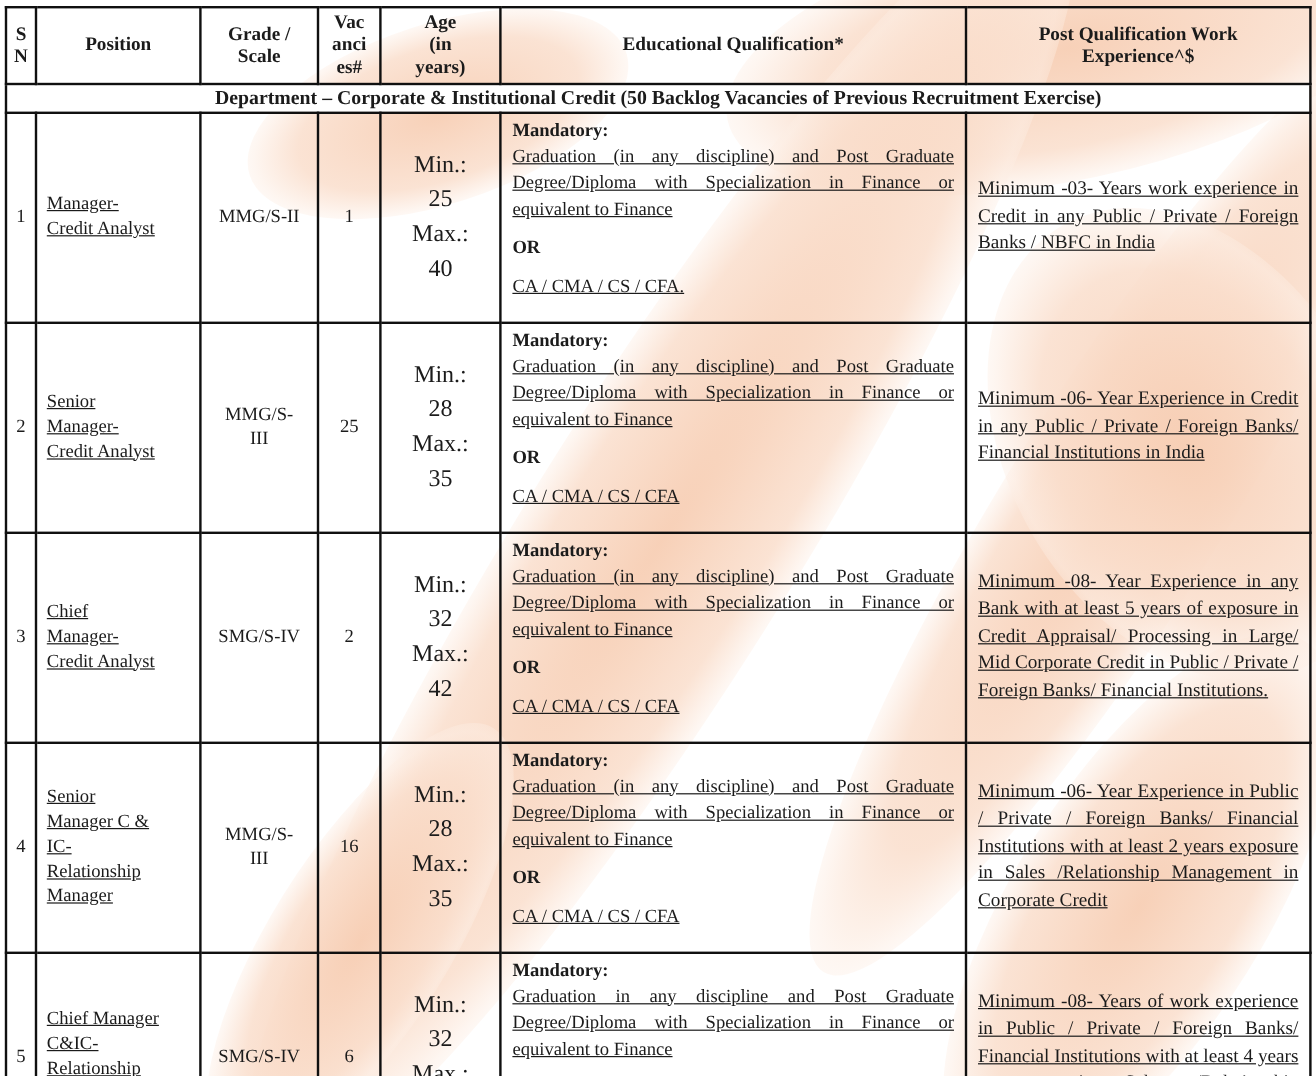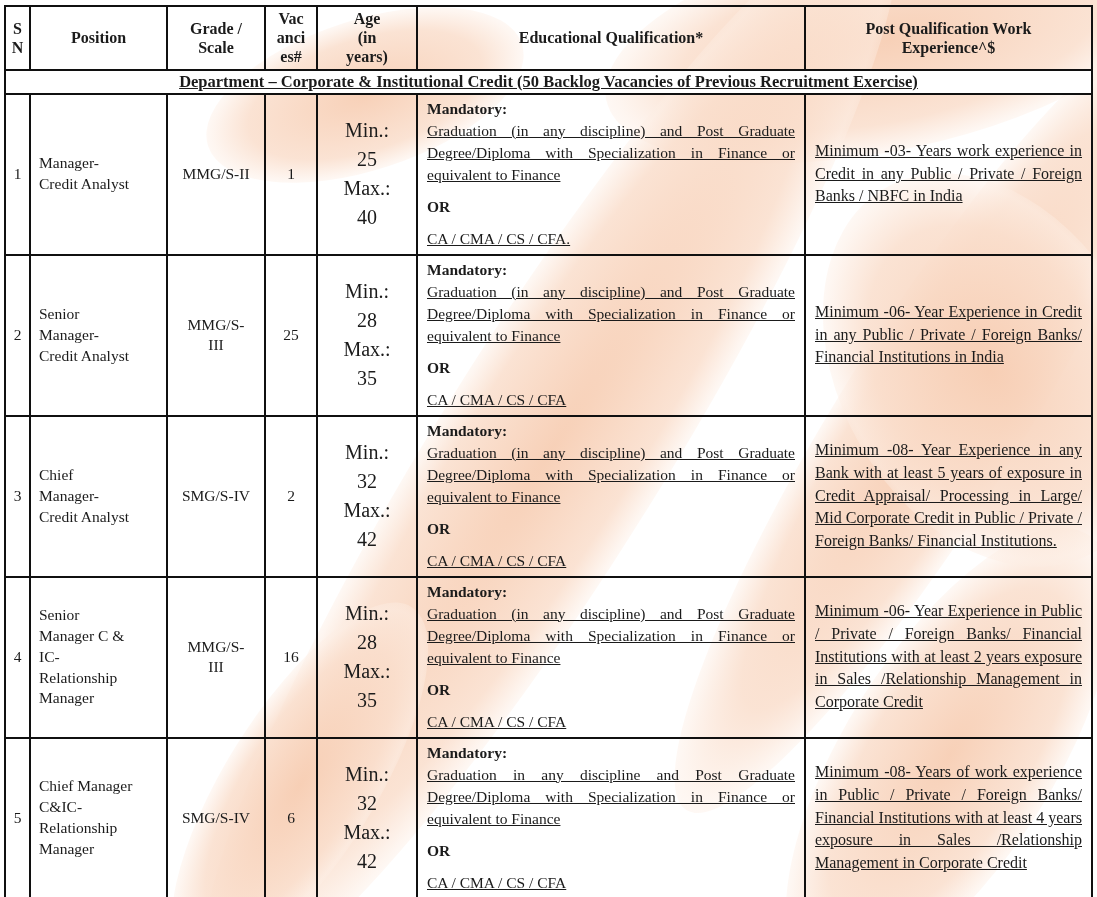--- a/index.html
+++ b/index.html
@@ -48,28 +48,28 @@
     font-size:16px;font-weight:bold;
     text-align:center;vertical-align:middle;
     line-height:1.2;padding:2px 3px;
     background:transparent;
   }
   .pre{white-space:pre-line;}
   .dept td{
     background:#ffffff;
     font-weight:bold;font-size:16.5px;
     text-align:center;vertical-align:middle;
-    padding:1px 2px;line-height:1.2;text-decoration:underline;
+    padding:1px 2px;line-height:1.2;
   }
   td.c-sn{ text-align:center;vertical-align:middle;font-size:15.5px;padding:2px;}
-  td.c-pos{text-align:left;vertical-align:middle;font-size:15.5px;padding:2px 8px;line-height:1.35;}
+  td.c-pos{text-align:left;vertical-align:middle;font-size:15.5px;padding:2px 8px;line-height:1.35;text-decoration:underline;}
   td.c-grade{text-align:center;vertical-align:middle;font-size:15.5px;padding:2px 4px;line-height:1.3;}
   td.c-vac{text-align:center;vertical-align:middle;font-size:15.5px;padding:2px;}
   td.c-age{text-align:center;vertical-align:middle;font-size:20px;padding:16px;line-height:1.45;}
-  td.c-qual{text-align:left;vertical-align:top;font-size:15.5px;padding:3px 9px 4px 9px;line-height:1.42;}
+  td.c-qual{text-align:left;vertical-align:top;font-size:15.5px;padding:3px 9px 18px 9px;line-height:1.42;}
   td.c-exp{text-align:left;vertical-align:middle;font-size:16px;padding:4px 9px;line-height:1.42;}
   .just{text-align:justify;text-justify:inter-word;text-decoration:underline;}
   .b{font-weight:bold;}
   .qual-body{margin:0;}
   .qual-or{margin:10px 0 0 0;font-weight:bold;}
   .qual-alt{margin:10px 0 0 0;text-decoration:underline;}
   .age-line{display:block;}
 </style>
 </head>
 <body>

